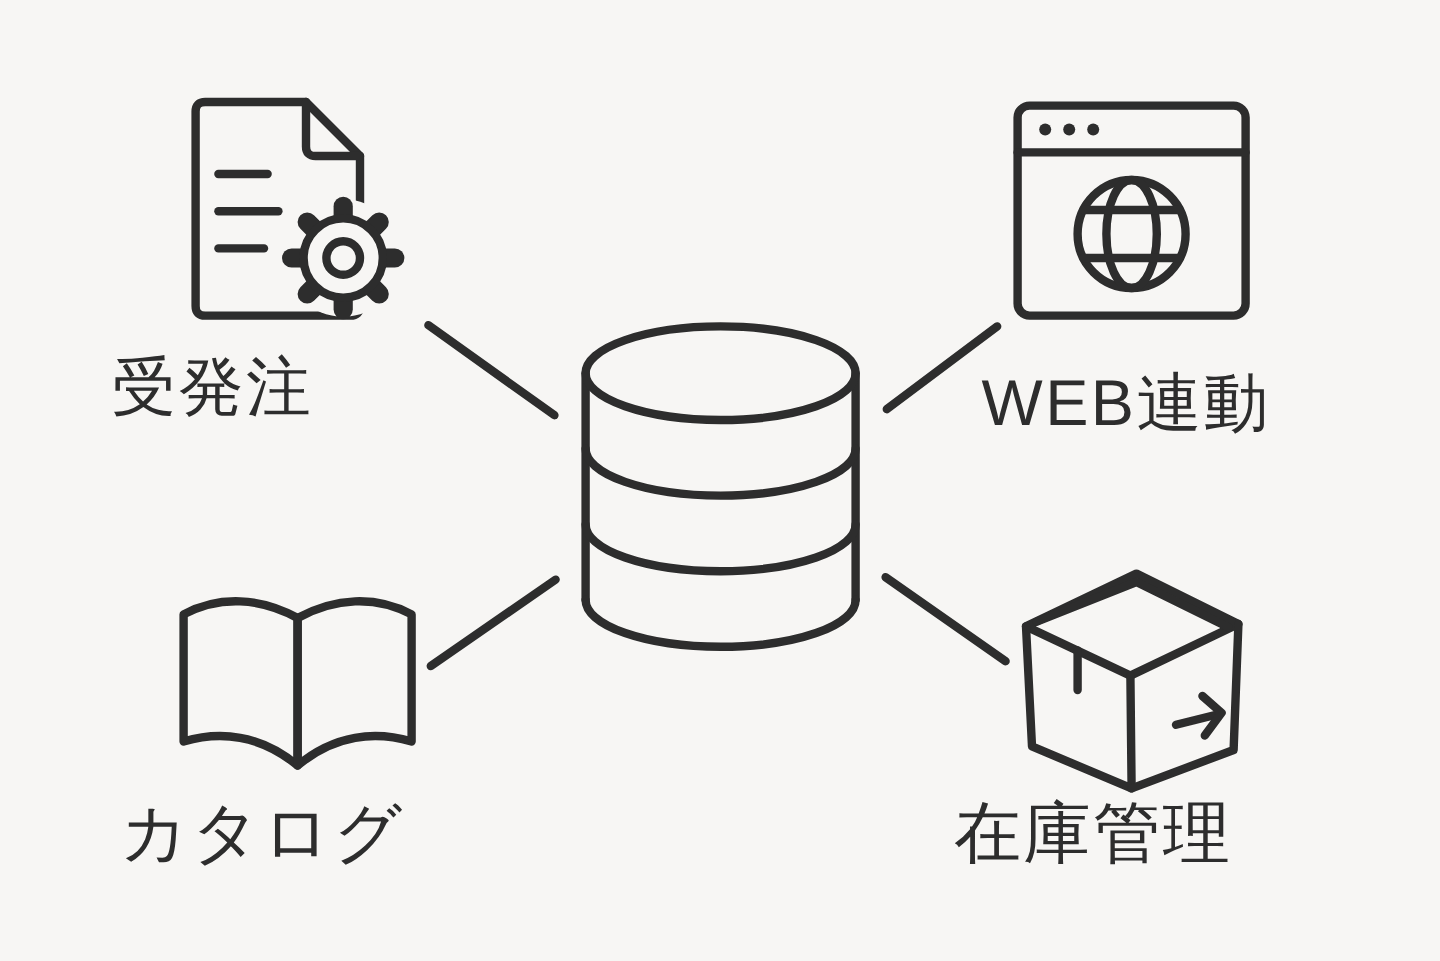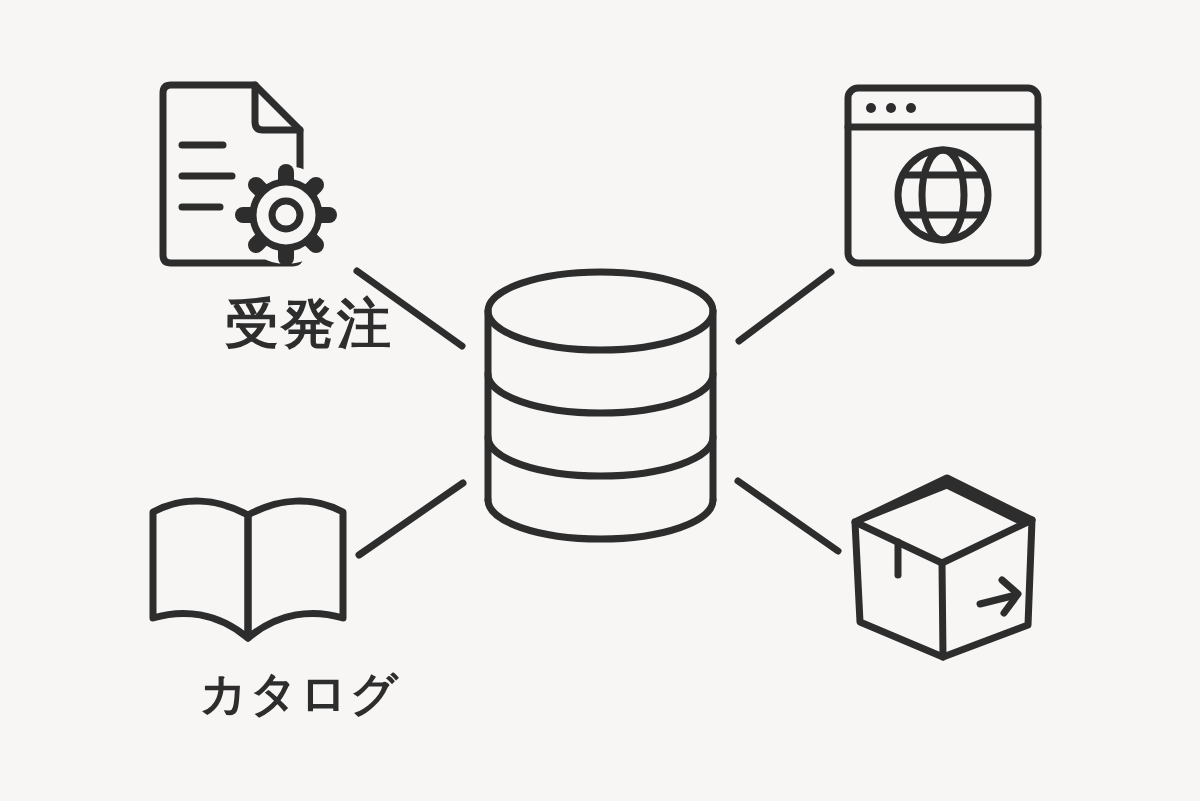--- a/index.html
+++ b/index.html
@@ -25,27 +25,27 @@
     stroke: currentColor;
     stroke-width: 7;
     stroke-linecap: round;
     stroke-linejoin: round;
   }
   .bgfill { fill: var(--bg); }
   .inkfill { fill: currentColor; stroke: none; }
   .abs { position: absolute; }
   .node-label {
     position: absolute;
-    text-align: right;
-    font-weight: 700;
+    text-align: left;
+    font-weight: 400;
     color: var(--ink);
     letter-spacing: 2px;
   }
   .label-large { font-size: 54px; line-height: 63px; }
-  .label-med   { font-size: 47px; line-height: 60px; }
+  .label-med   { font-size: 56px; line-height: 60px; }
   .connector-layer { position: absolute; left: 0; top: 0; }
 </style>
 </head>
 <body>
 
 <div class="canvas">
 
   <svg class="connector-layer" width="1200" height="801" viewBox="0 0 1200 801" aria-hidden="true">
     <line class="stroke" x1="357" y1="271" x2="462" y2="346"></line>
     <line class="stroke" x1="739" y1="341" x2="831" y2="272"></line>
@@ -94,34 +94,40 @@
     <circle class="inkfill" cx="31" cy="28" r="5"></circle>
     <circle class="inkfill" cx="51" cy="28" r="5"></circle>
     <circle class="inkfill" cx="71" cy="28" r="5"></circle>
     <g>
       <circle class="stroke" cx="103" cy="115" r="45"></circle>
       <ellipse class="stroke" cx="103" cy="115" rx="21" ry="45"></ellipse>
       <line class="stroke" x1="63" y1="95" x2="143" y2="95"></line>
       <line class="stroke" x1="63" y1="135" x2="143" y2="135"></line>
     </g>
   </svg>
+  <div class="node-label label-large" style="left:818px; top:305px; width:300px;">
+    <span style="display:block">WEB連動</span>
+  </div>
 
   <svg class="abs" style="left:145px; top:485px;" width="210" height="165" viewBox="0 0 210 165">
     <path class="stroke" d="M103,30 C72,13 38,11 8,27 V133 C38,124 72,127 103,153 Z"></path>
     <path class="stroke" d="M103,30 C134,13 168,11 198,27 V133 C168,124 134,127 103,153 Z"></path>
   </svg>
   <div class="node-label label-med" style="left:100px; top:664px; width:300px;">
     <span style="display:block">カタログ</span>
   </div>
 
   <svg class="abs" style="left:845px; top:468px;" width="200" height="200" viewBox="0 0 200 200">
     <path class="stroke" d="M102,10 L187,52 L97,95 L10,54 Z"></path>
     <path class="stroke" d="M10,54 L15,154 L98,189 L97,95"></path>
     <path class="stroke" d="M187,52 L183,157 L98,189"></path>
     <path class="stroke" d="M19,50 L102,17 L179,55"></path>
     <line class="stroke" x1="53" y1="74" x2="53" y2="107"></line>
     <g>
       <line class="stroke" x1="135" y1="136" x2="171" y2="127"></line>
       <path class="stroke" d="M157,112 L173,126 L159,145"></path>
     </g>
   </svg>
+  <div class="node-label label-med" style="left:795px; top:664px; width:300px;">
+    <span style="display:block">在庫管理</span>
+  </div>
 
 </div>
 
 </body></html>

